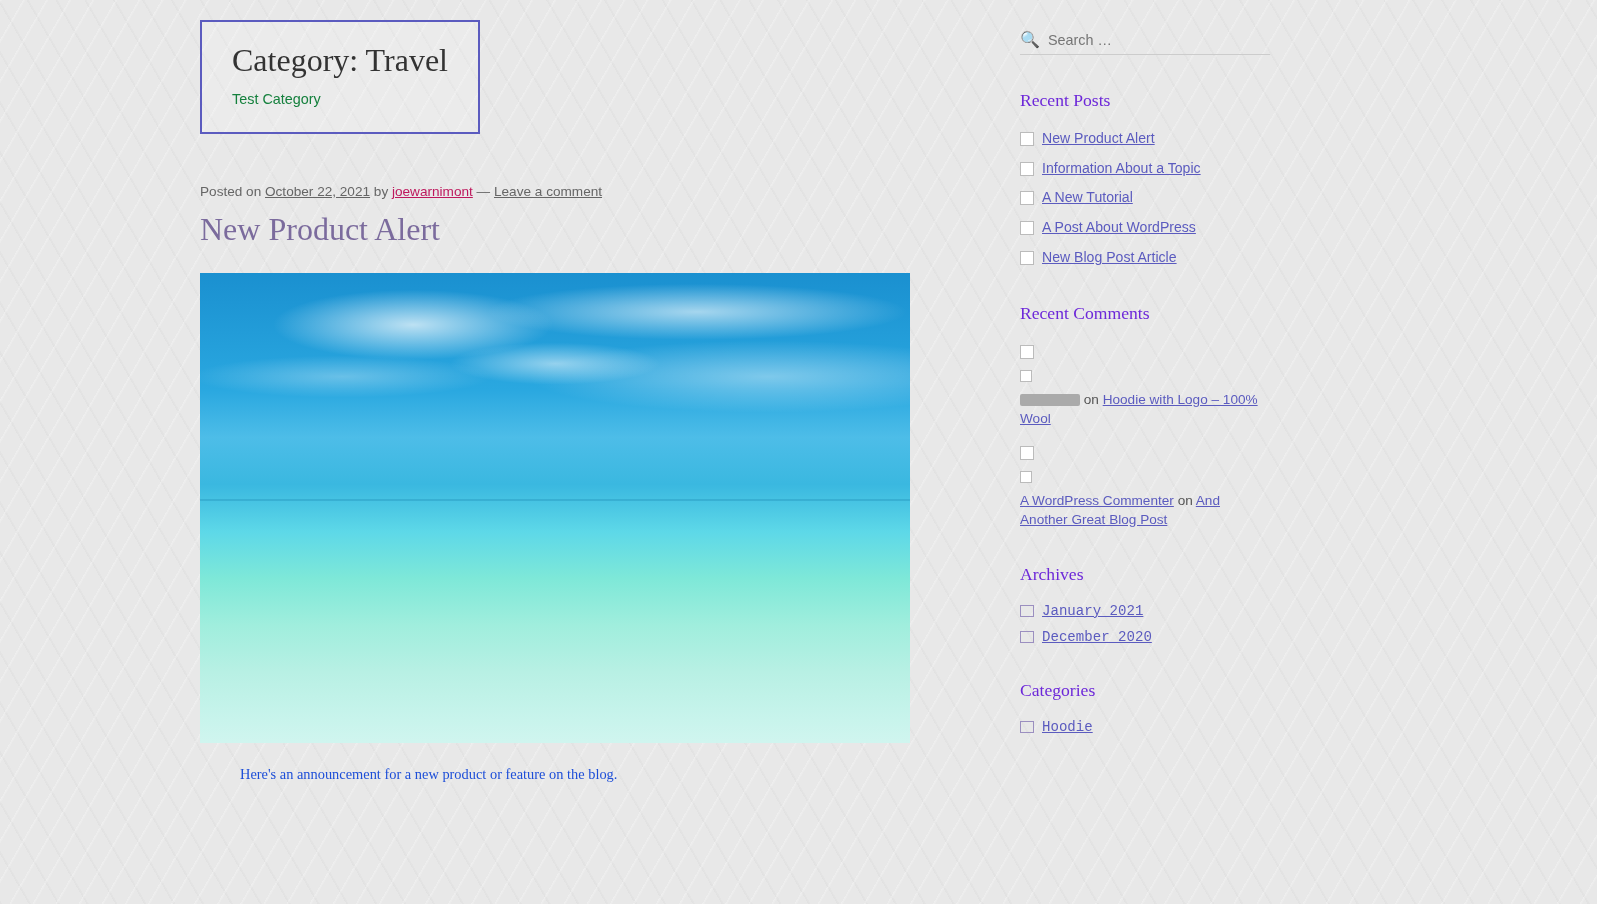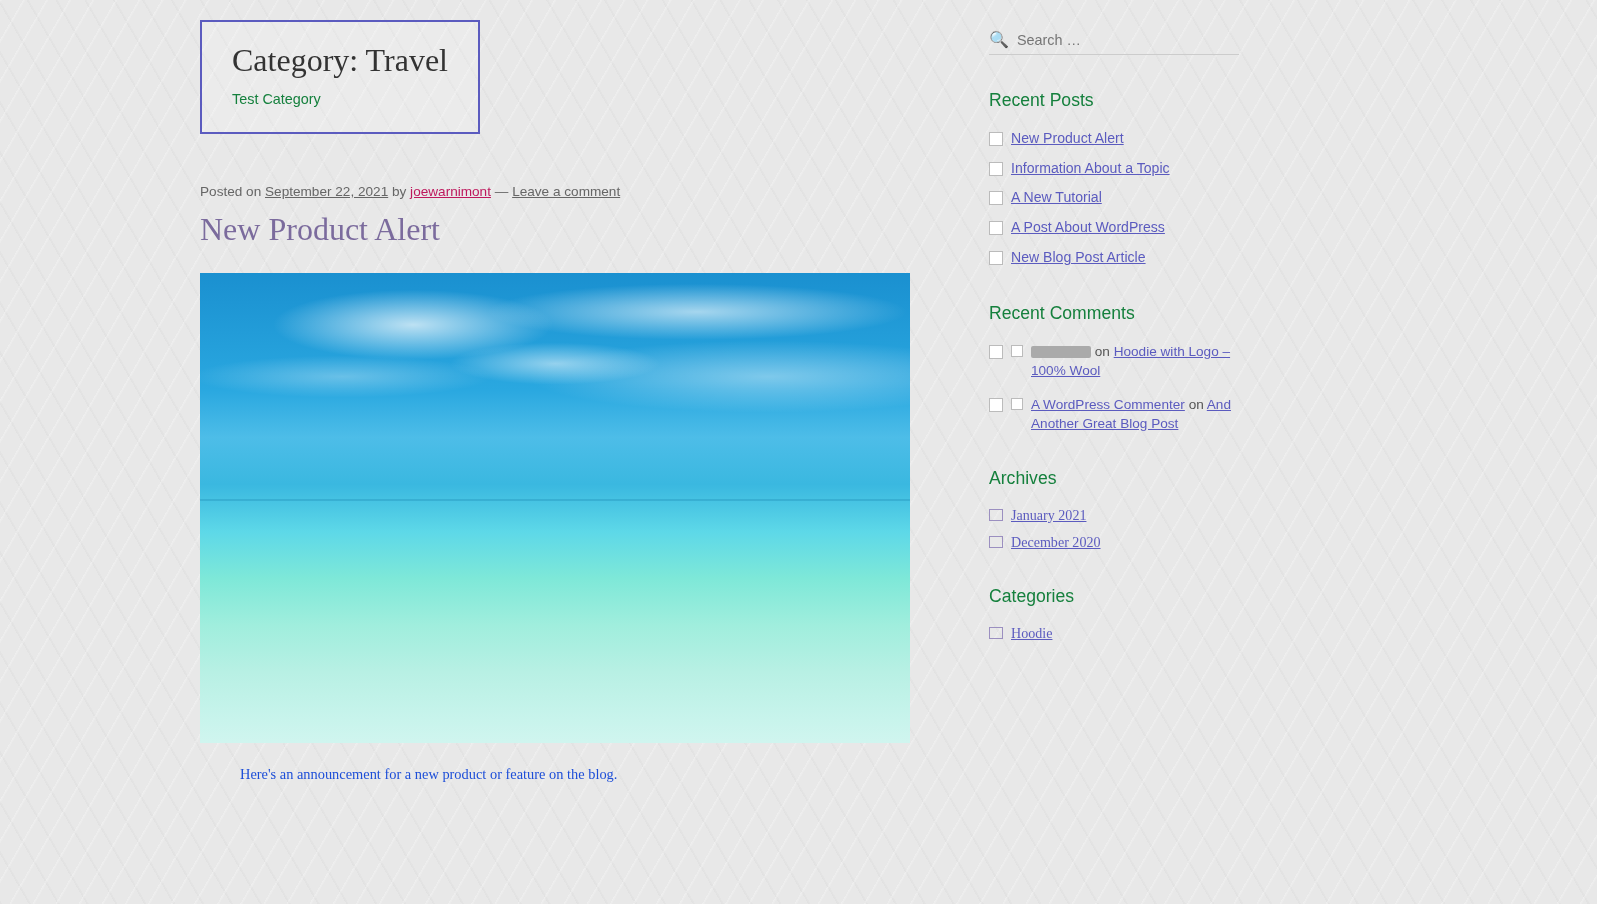--- a/index.html
+++ b/index.html
@@ -29,21 +29,21 @@
     .page-wrapper {
       max-width: 1597px;
       margin: 0 auto;
       display: flex;
       flex-direction: column;
     }
 
     .content-area {
       display: flex;
       padding: 20px 32px 40px 200px;
-      gap: 29px;
+      gap: 60px;
     }
 
     
     .main-content {
       flex: 1;
       max-width: 760px;
     }
 
     
     .category-header {
@@ -189,23 +189,23 @@
     }
 
     
     .sidebar-section {
       margin-bottom: 35px;
     }
 
     .sidebar-section-title {
       font-size: 1.1em;
       font-weight: 400;
-      color: #15803d;
+      color: #6d28d9;
       margin-bottom: 18px;
-      font-family: Liberation Sans, sans-serif;
+      font-family: Liberation Serif, serif;
     }
 
     .sidebar-list {
       list-style: none;
     }
 
     .sidebar-list li {
       display: flex;
       align-items: flex-start;
       margin-bottom: 10px;
@@ -230,20 +230,21 @@
       font-family: Arial, sans-serif;
       line-height: 1.4;
     }
 
     
     .comment-item {
       display: flex;
       align-items: flex-start;
       margin-bottom: 15px;
       gap: 8px;
+      flex-direction: column;
     }
 
     .comment-item::before {
       content: '';
       display: inline-block;
       width: 12px;
       height: 12px;
       border: 1px solid #bbb;
       background: #fff;
       flex-shrink: 0;
@@ -283,39 +284,39 @@
       width: 14px;
       height: 12px;
       border: 1px solid #9b8fc0;
       flex-shrink: 0;
     }
 
     .archive-item a {
       color: #5b5bbf;
       text-decoration: underline;
       font-size: 0.88em;
-      font-family: Liberation Serif, serif;
+      font-family: Liberation Mono, monospace;
     }
   </style>
 </head>
 <body>
 
 <div class="page-wrapper">
   <div class="content-area">
 
     <div class="main-content">
 
       
       <div class="category-header">
         <h1 class="category-title">Category: Travel</h1>
         <p class="category-subtitle">Test Category</p>
       </div>
 
       
-      <div class="post-meta">Posted on <a href="#" style="color:#666;text-decoration:underline;">September 22, 2021</a> by <a href="#" style="color:#be185d;text-decoration:underline;">joewarnimont</a> — <a href="#" style="color:#666;">Leave a comment</a></div>
+      <div class="post-meta">Posted on <a href="#" style="color:#666;text-decoration:underline;">October 22, 2021</a> by <a href="#" style="color:#be185d;text-decoration:underline;">joewarnimont</a> — <a href="#" style="color:#666;">Leave a comment</a></div>
 
       
       <h2 class="post-title">New Product Alert</h2>
 
       
       <div class="post-image">
         <div class="ocean-image"></div>
       </div>
 
       

